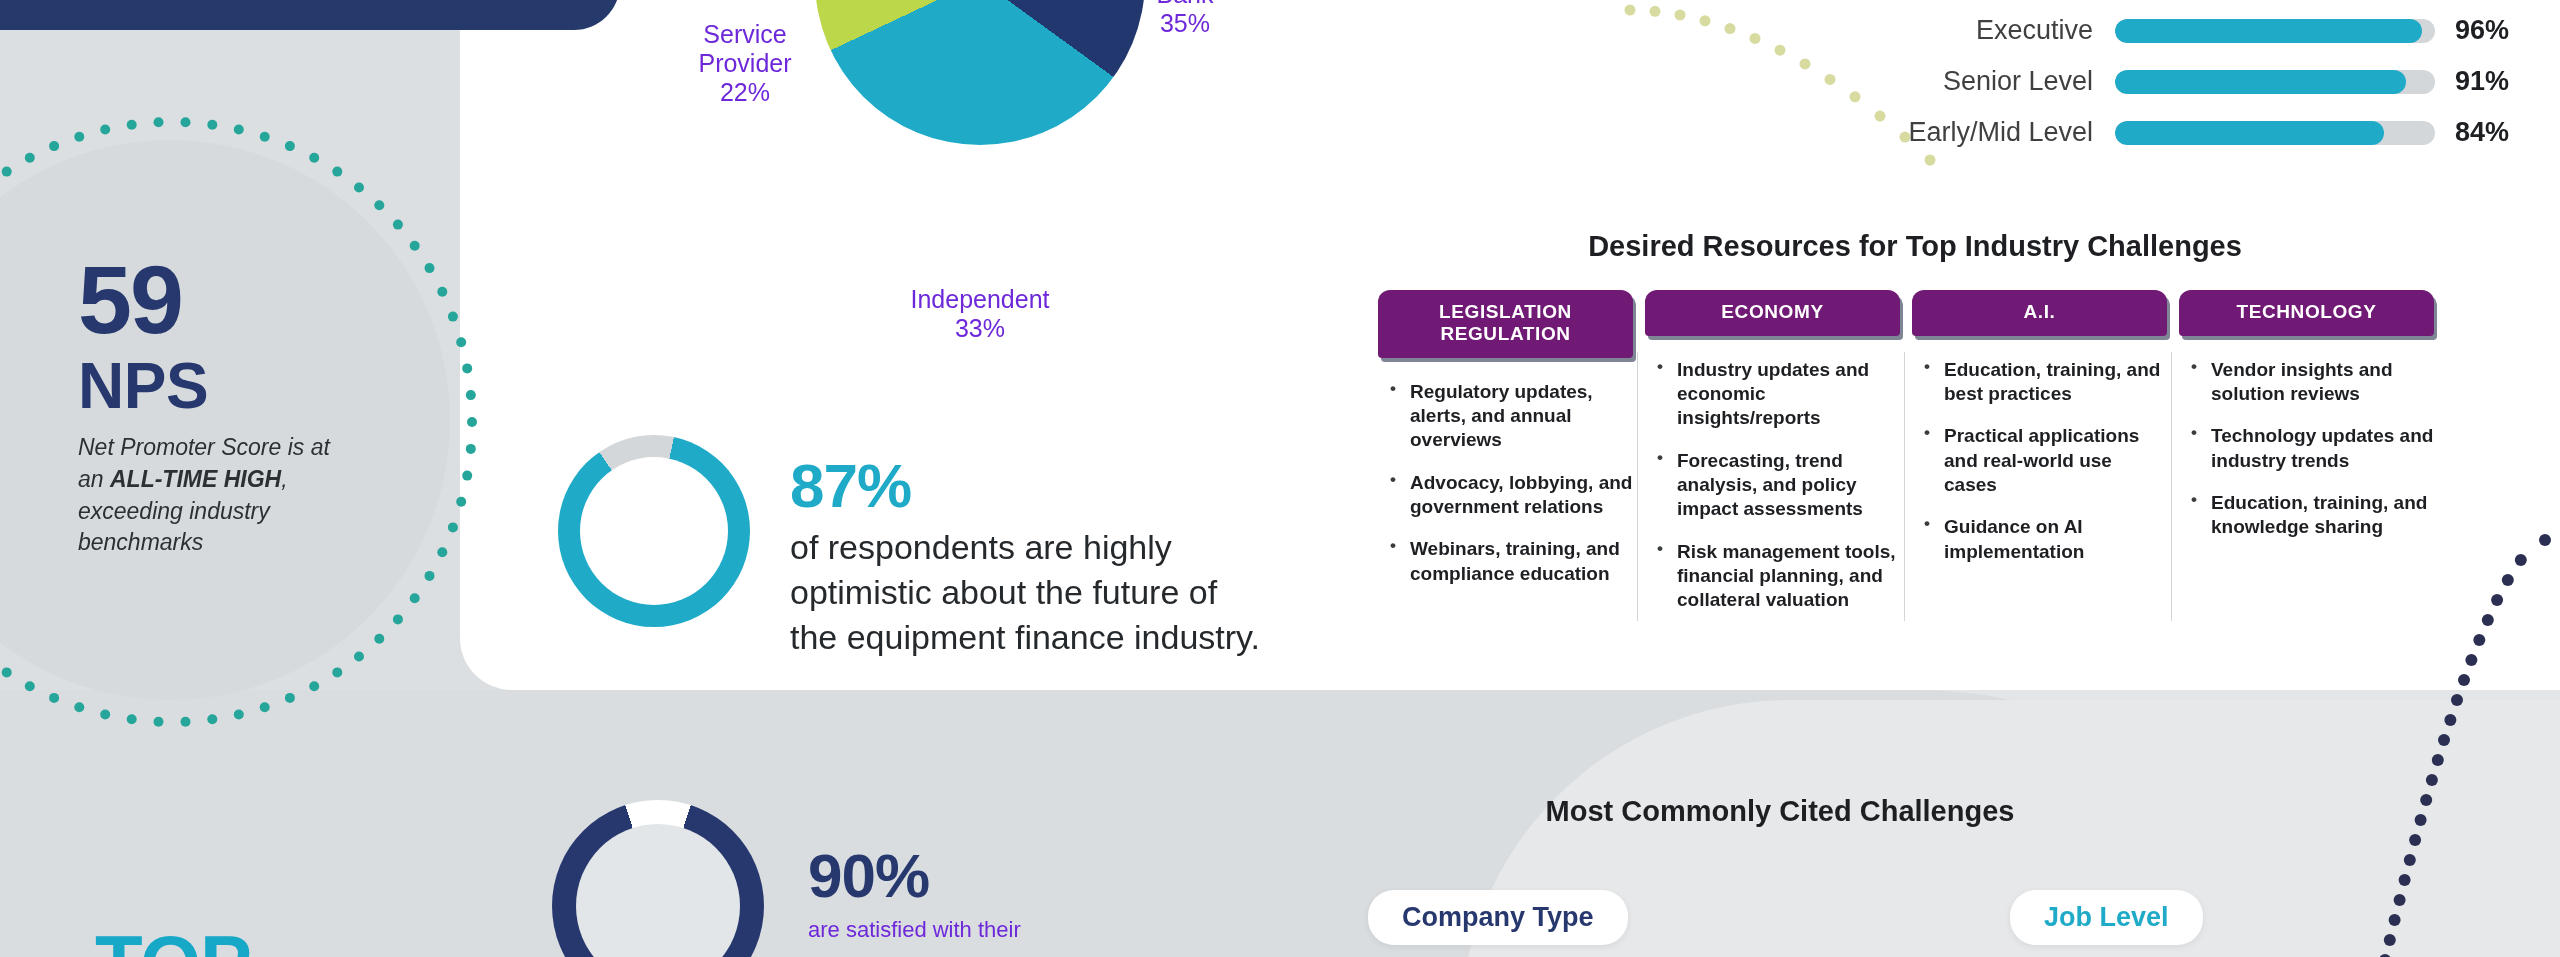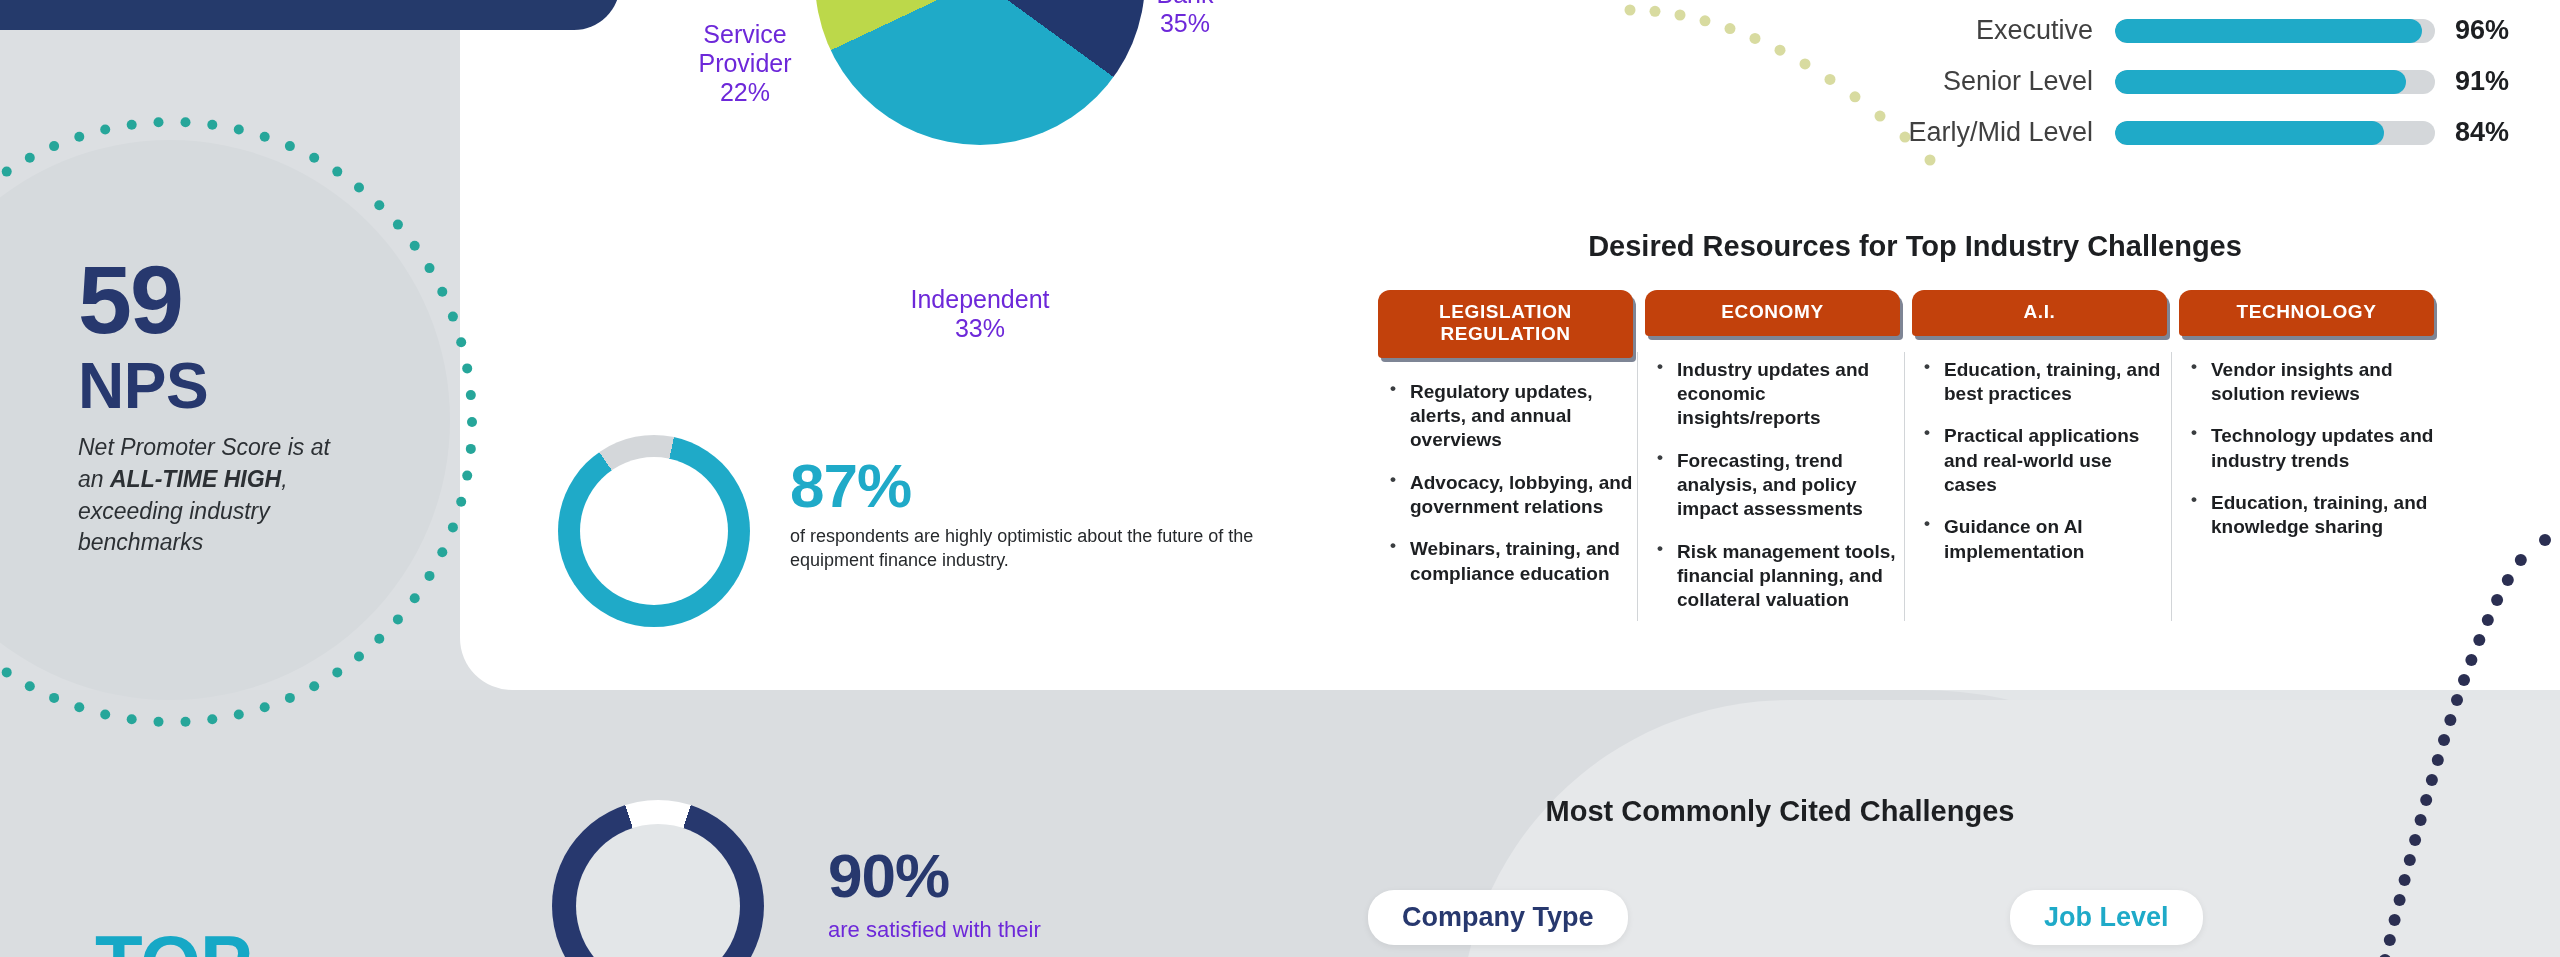--- a/index.html
+++ b/index.html
@@ -105,33 +105,33 @@
     position: absolute; left: 558px; top: 435px;
     width: 192px; height: 192px; border-radius: 50%;
   }
   .donut87-hole {
     position: absolute; left: 22px; top: 22px;
     width: 148px; height: 148px; border-radius: 50%;
     background: #ffffff;
   }
   .stat87 { position: absolute; left: 790px; top: 455px; width: 470px; }
   .stat87 .num { font-size: 62px; font-weight: 700; color: #1faac8; line-height: 1; letter-spacing: -1px; }
-  .stat87 .txt { font-size: 18px; color: #26292c; line-height: 1.33; margin-top: 8px; }
+  .stat87 .txt { font-size: 34px; color: #26292c; line-height: 1.33; margin-top: 8px; }
 
   
   .donut90 {
     position: absolute; left: 552px; top: 800px;
     width: 212px; height: 212px; border-radius: 50%;
   }
   .donut90-hole {
     position: absolute; left: 24px; top: 24px;
     width: 164px; height: 164px; border-radius: 50%;
     background: #e3e6e8;
   }
-  .stat90 { position: absolute; left: 828px; top: 845px; width: 520px; }
+  .stat90 { position: absolute; left: 808px; top: 845px; width: 520px; }
   .stat90 .num { font-size: 62px; font-weight: 700; color: #27386e; line-height: 1; letter-spacing: -1px; }
   .stat90 .txt { font-size: 22px; color: #6d28d9; line-height: 1.33; margin-top: 8px; }
 
   
   .bars { position: absolute; left: 1870px; top: 5px; width: 680px; }
   .bar-row { display: flex; align-items: center; height: 51px; }
   .bar-label {
     width: 245px; text-align: right; padding-right: 22px;
     font-size: 27px; color: #404040; white-space: nowrap;
   }
@@ -150,21 +150,21 @@
   .dr-cols {
     position: absolute; left: 1378px; top: 290px;
     width: 1080px; display: flex; gap: 12px;
   }
   .dr-col { width: 255px; position: relative; }
   .dr-col + .dr-col::before {
     content: ""; position: absolute; left: -8px; top: 62px; bottom: 10px;
     width: 1px; background: #d2d5d8;
   }
   .dr-pill {
-    background: #c2410c; color: #ffffff;
+    background: #701a75; color: #ffffff;
     border-radius: 12px 12px 4px 4px;
     padding: 11px 6px 13px; text-align: center;
     font-size: 19px; font-weight: 700; letter-spacing: 0.6px;
     line-height: 1.15;
     box-shadow: 3px 4px 0 rgba(20,32,62,0.55);
   }
   .dr-list { margin-top: 22px; padding-left: 8px; }
   .dr-item {
     position: relative; padding-left: 24px; margin-bottom: 18px;
     font-size: 19px; font-weight: 700; color: #1d1f22; line-height: 1.28;

